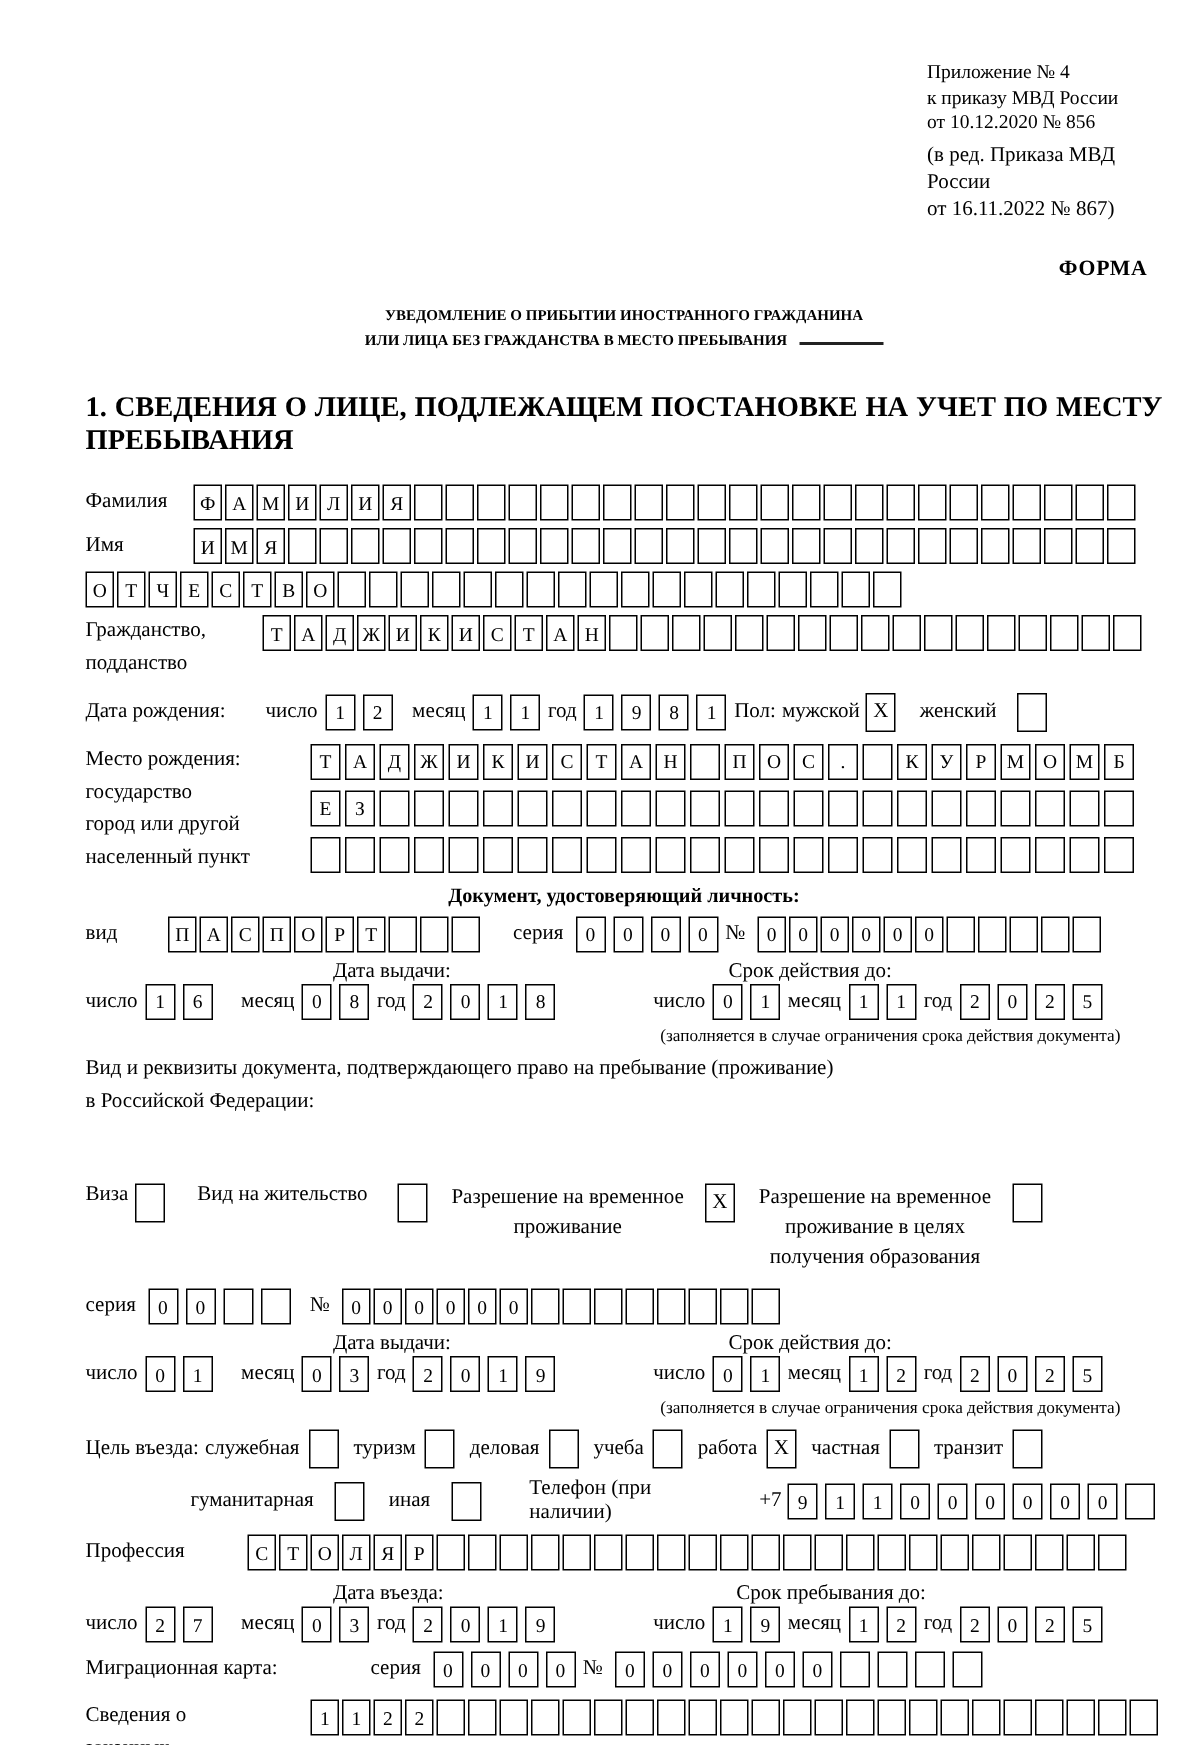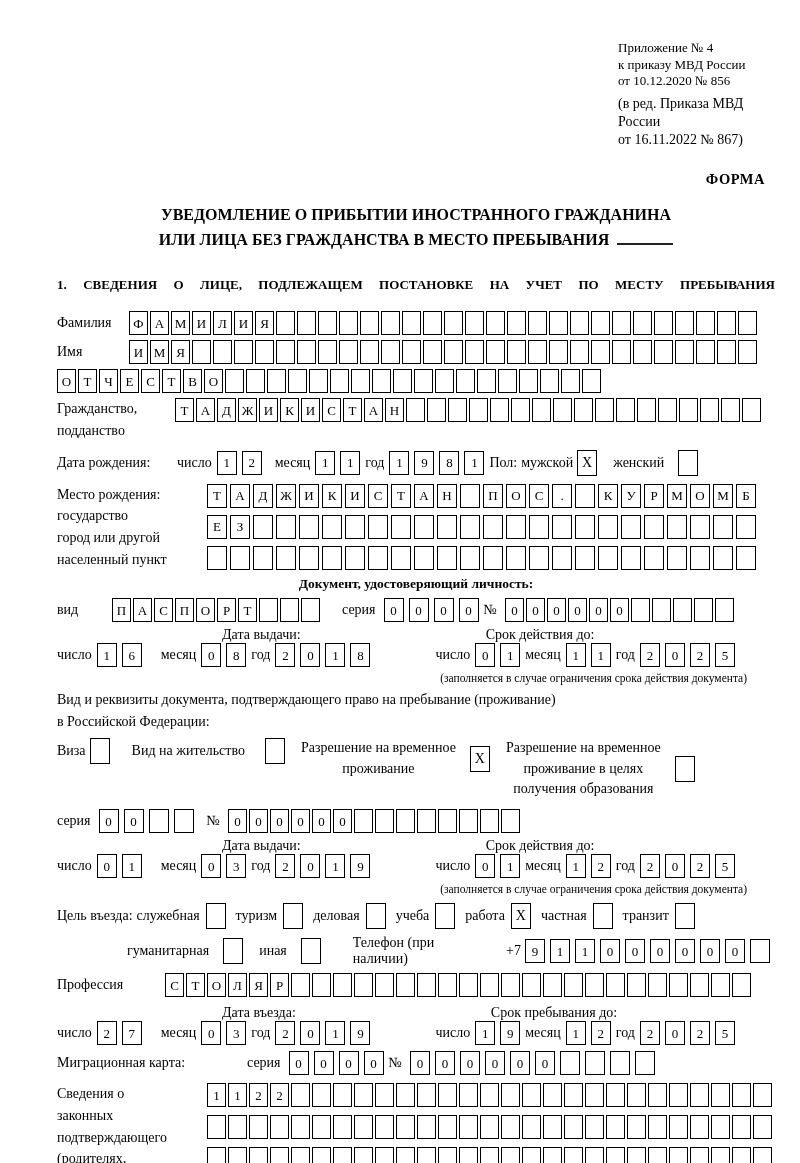--- a/index.html
+++ b/index.html
@@ -22,29 +22,29 @@
   .dg { display:flex; align-items:center; }
   .dg .lbl { margin-right:5px; }
   .dg .bx { margin-right:5px; width:20px; }
   .cb { width:20px; height:26px; font-size:14px; }
   .row { display:flex; align-items:center; margin-bottom:5px; }
   .row-top { align-items:flex-start; }
   
   .appendix { margin-left:561px; font-size:13px; line-height:1.28; }
   .edition  { margin-left:561px; font-size:14px; line-height:1.3; margin-top:5px; }
   .forma { text-align:right; padding-right:10px; font-weight:bold; font-size:14.5px; margin-top:22px; letter-spacing:0.5px; }
-  .title { text-align:center; font-weight:bold; font-size:16px; line-height:1.4; margin-top:16px; }
+  .title { text-align:center; font-weight:bold; font-size:10px; line-height:1.4; margin-top:16px; }
   .title-underline { display:inline-block; width:56px; border-bottom:2px solid #222; height:1em; vertical-align:baseline; margin-left:8px; }
-  .sec-heading { font-weight:bold; font-size:13px; margin-top:26px; margin-bottom:18px; text-align:justify; text-align-last:justify; }
+  .sec-heading { font-weight:bold; font-size:19px; margin-top:26px; margin-bottom:18px; text-align:justify; text-align-last:justify; }
   .doc-heading { text-align:center; font-weight:bold; font-size:13.5px; margin:6px 0 6px 0; }
   .field-label { width:72px; flex:0 0 auto; }
   .ml-label { line-height:1.55; flex:0 0 auto; }
   .dates-titles { display:flex; font-size:14px; margin-top:4px; }
   .note-right { text-align:right; padding-right:28px; margin:2px 0 8px 0; }
-  .permit-item { display:flex; align-items:center; }
+  .permit-item { display:flex; align-items:flex-start;margin-top:38px; }
   .permit-text { text-align:center; line-height:1.45; }
   .chk-pair { display:flex; align-items:center; }
   .chk-pair .lbl { margin-right:6px; }
   .gap4 { width:4px; flex:0 0 auto; } .gap8 { width:8px; flex:0 0 auto; }
   .gap14 { width:14px; flex:0 0 auto; } .gap20 { width:20px; flex:0 0 auto; }
   .gap30 { width:30px; flex:0 0 auto; }
 </style>
 </head>
 <body>
 

